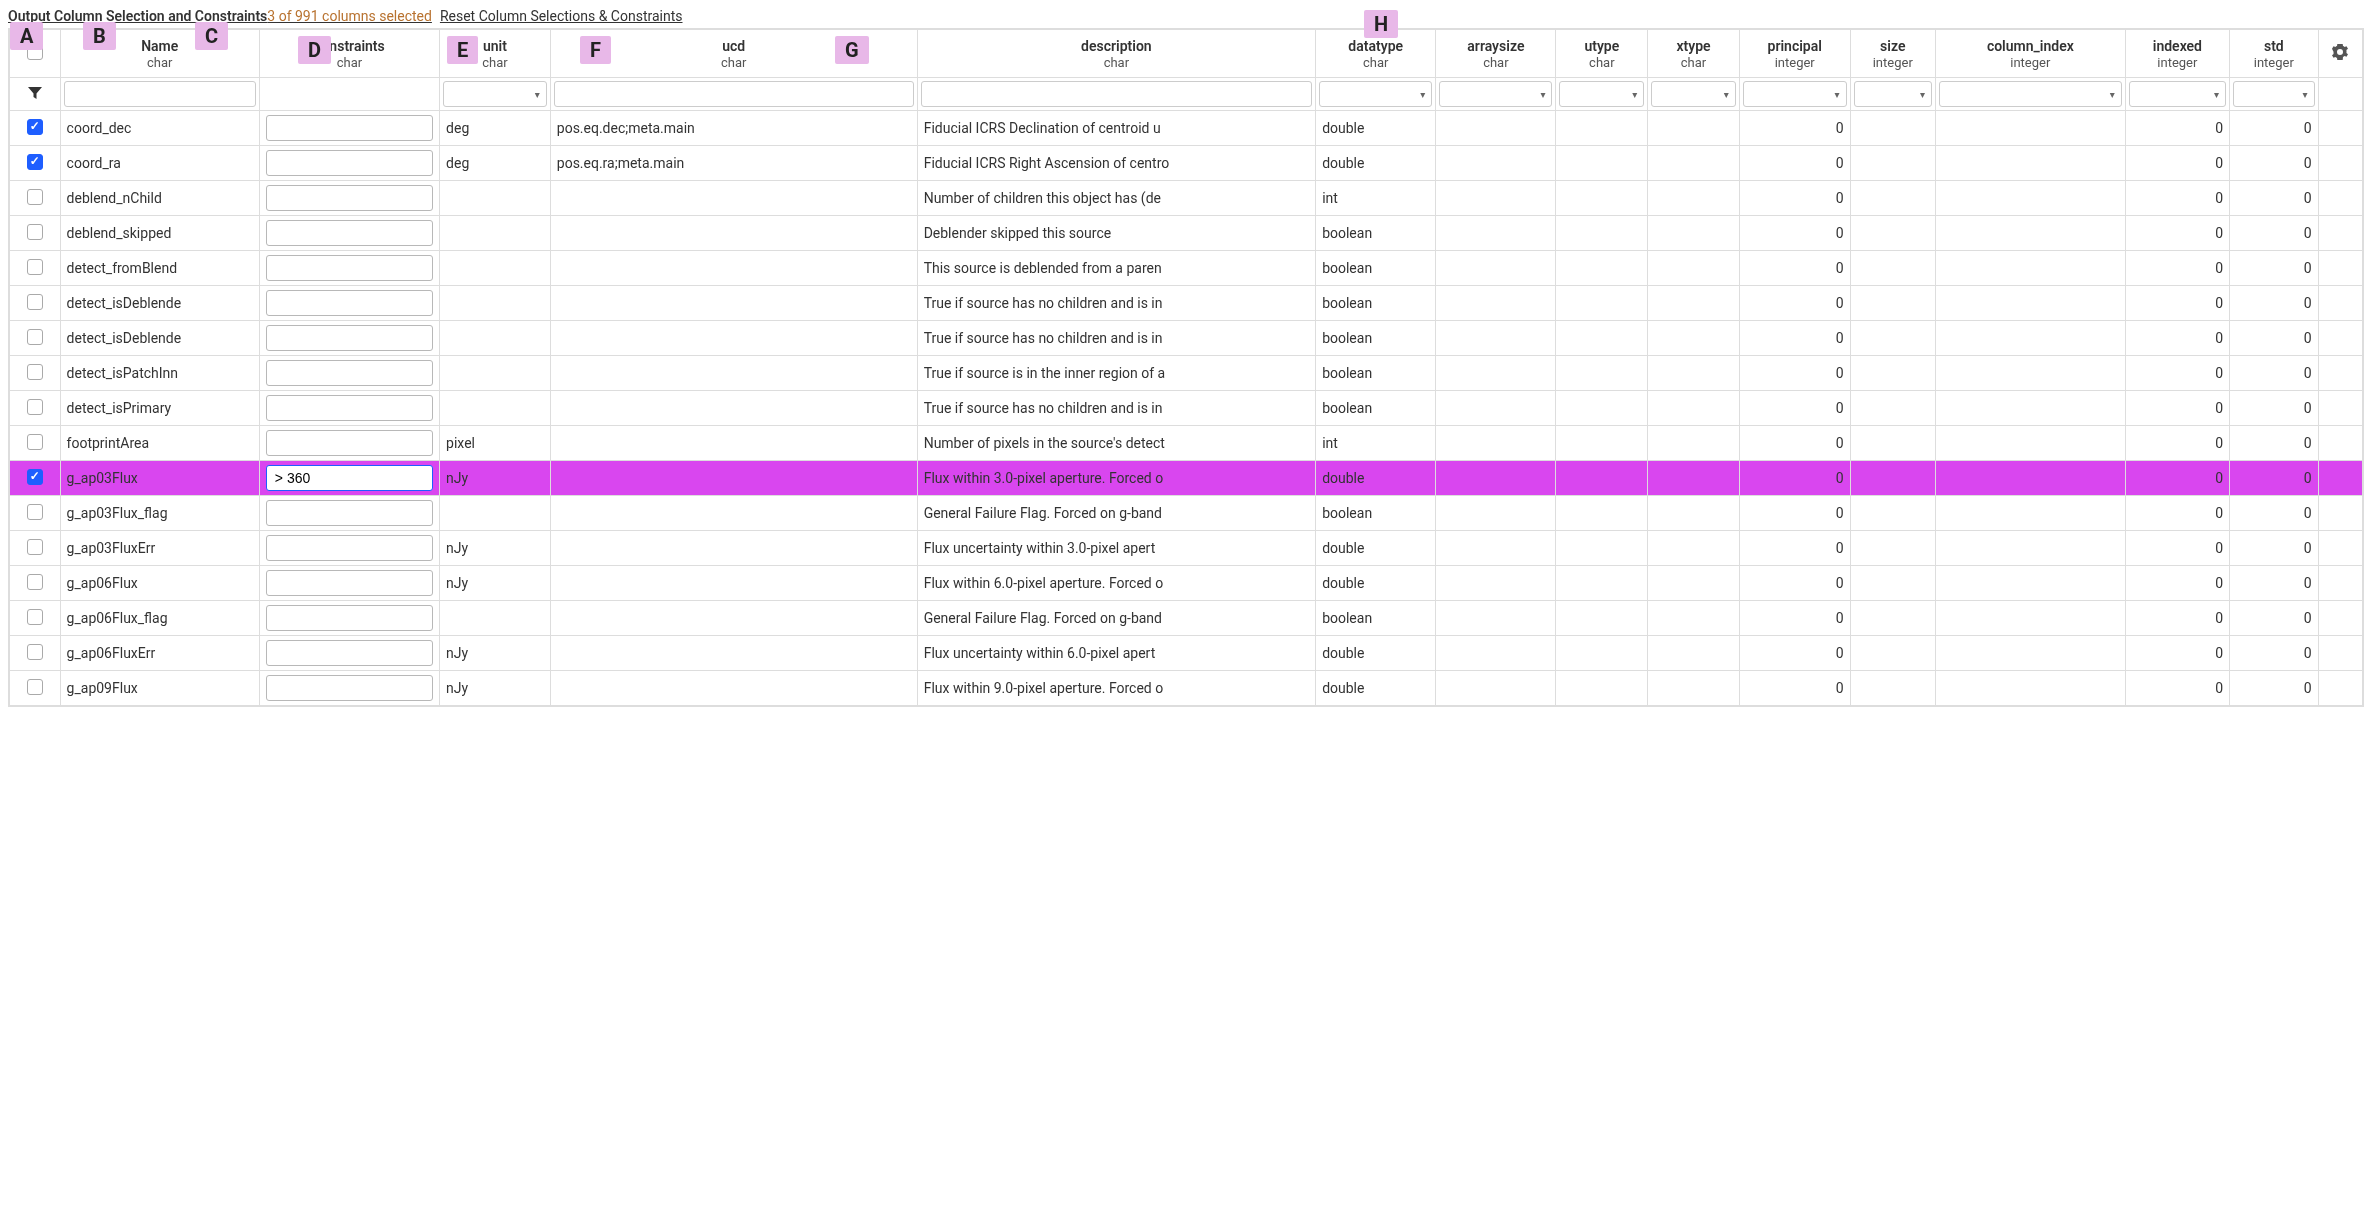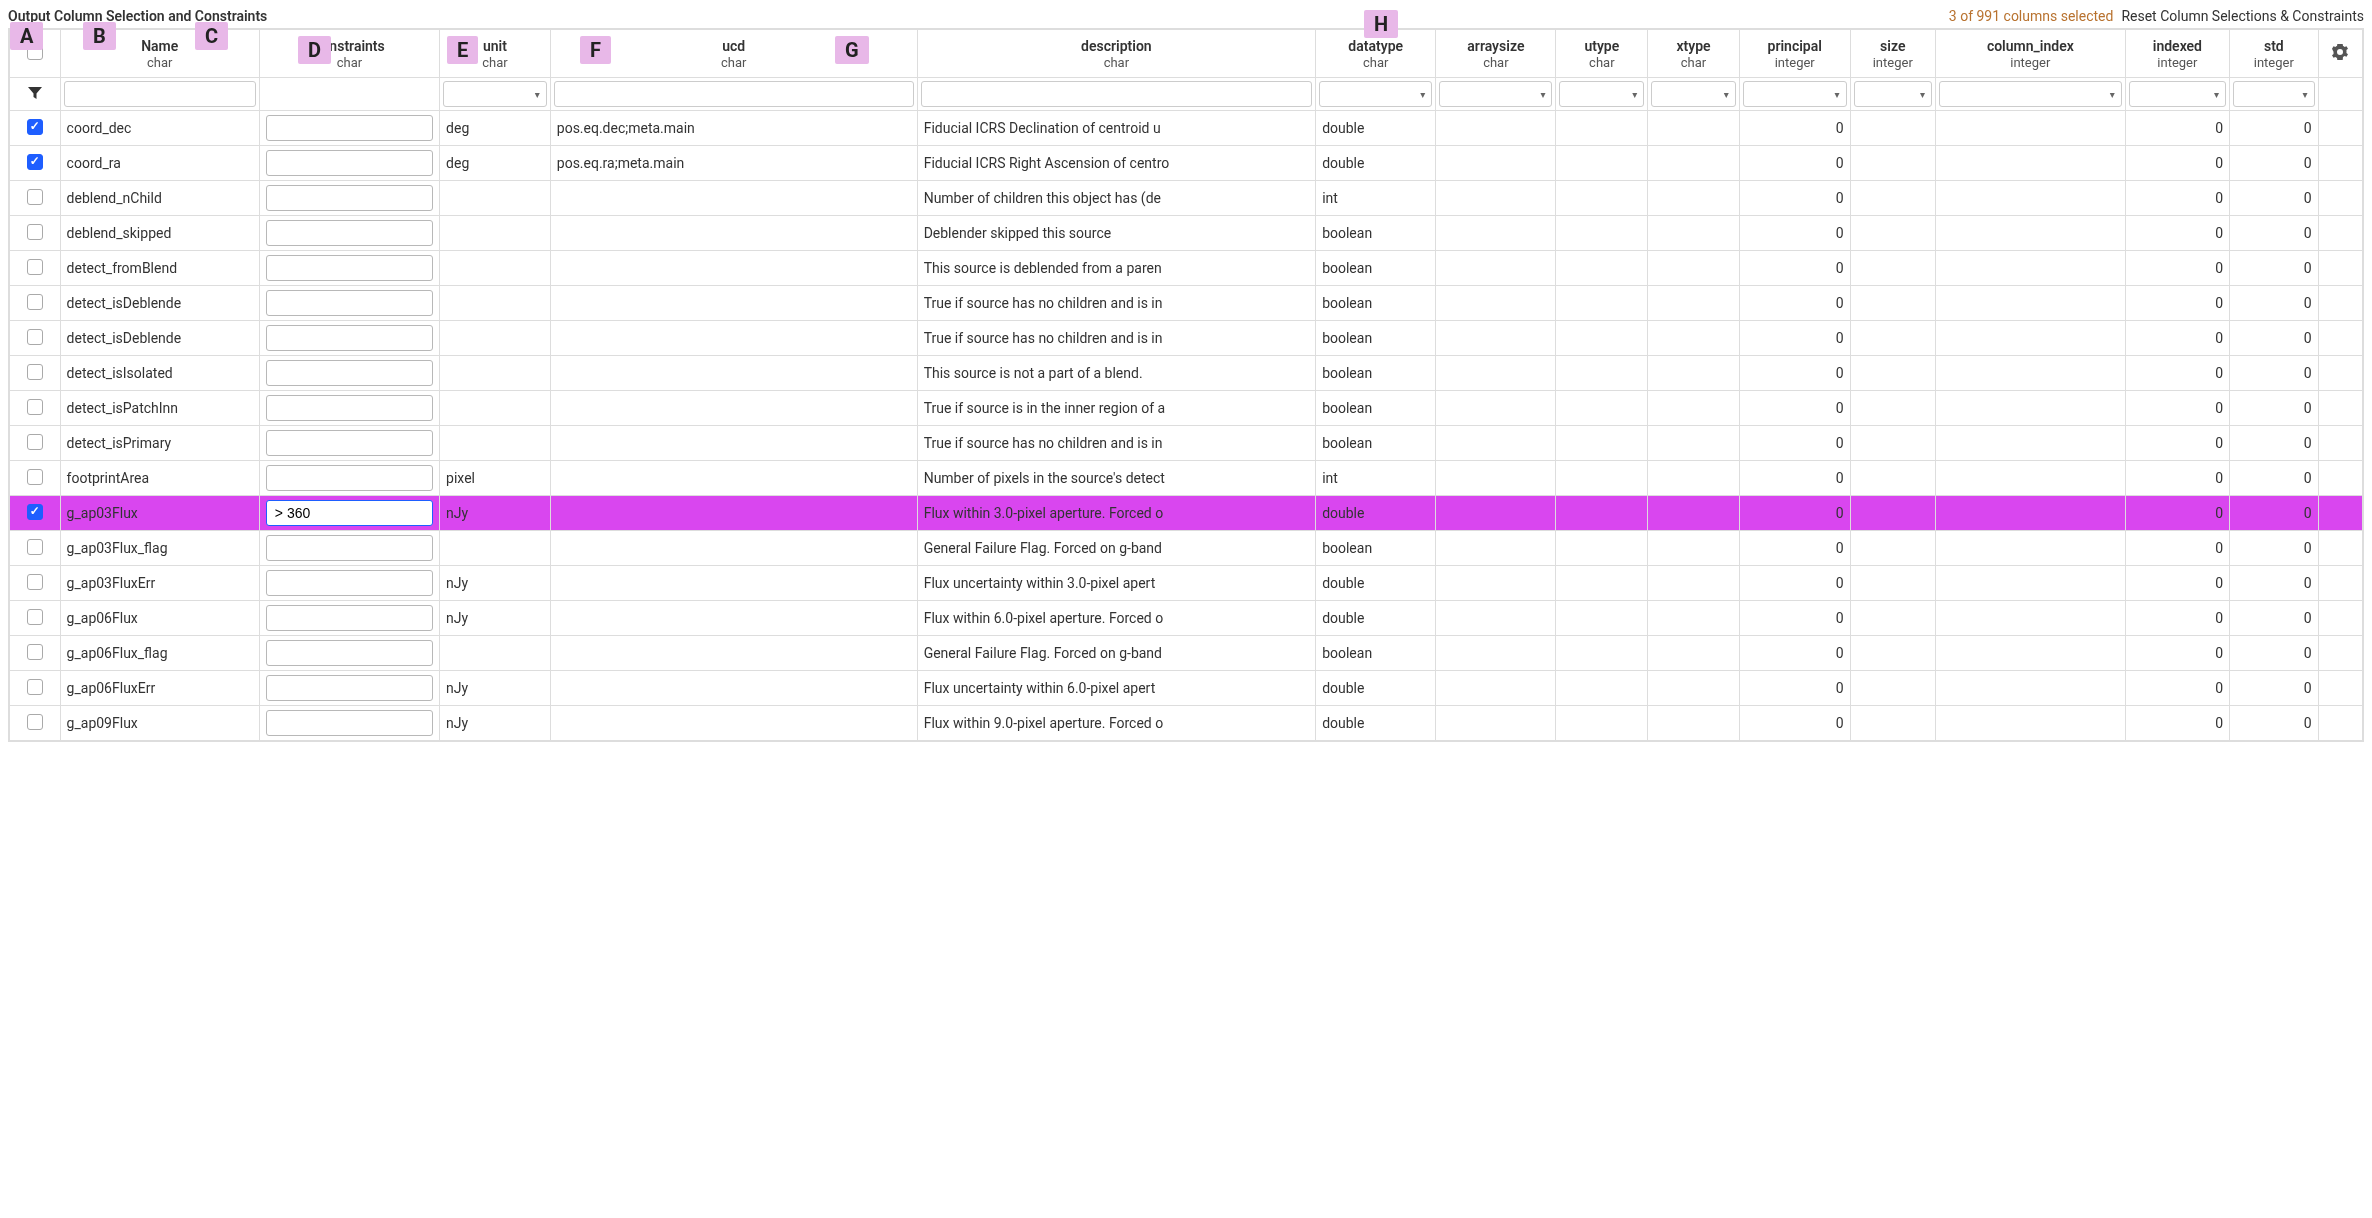--- a/index.html
+++ b/index.html
@@ -1,18 +1,18 @@
 <!DOCTYPE html>
 <html><head>
 <meta charset="utf-8">
 <style>
 * { box-sizing: border-box; margin: 0; padding: 0; }
 body { font-family: -apple-system, BlinkMacSystemFont, "Segoe UI", Roboto, sans-serif; font-size: 14px; color: #333; background: #fff; }
 .container { padding: 8px; }
-.header-bar { display: flex; justify-content: space-between; align-items: center; margin-bottom: 4px; }
+.header-bar { display: flex; align-items: center; margin-bottom: 4px; text-decoration: underline; }
 .header-title { font-weight: 600; font-size: 14px; color: #333; }
 .header-right { display: flex; gap: 8px; align-items: center; }
 .sel-count { color: #b8722f; font-size: 14px; }
 .reset-link { color: #333; font-size: 14px; cursor: pointer; }
 .table-wrap { position: relative; border: 1px solid #ddd; }
 table { border-collapse: collapse; width: 100%; table-layout: fixed; }
 th, td { border: 1px solid #ddd; padding: 4px 6px; text-align: left; vertical-align: middle; overflow: hidden; white-space: nowrap; text-overflow: ellipsis; }
 th { background: #fff; font-weight: 400; text-align: center; height: 48px; }
 th .col-name { font-weight: 600; display: block; }
 th .col-type { font-size: 13px; color: #555; }
@@ -275,38 +275,20 @@
             <td></td>
             <td class="num-cell">0</td>
             <td class="num-cell"></td>
             <td class="num-cell"></td>
             <td class="num-cell">0</td>
             <td class="num-cell">0</td>
             <td></td>
           </tr>
           <tr>
             <td class="checkbox-cell"><span class="cb"></span></td>
-            <td>detect_isIsolated</td>
-            <td><input class="constraint-input" value="" style=""></td>
-            <td></td>
-            <td></td>
-            <td>This source is not a part of a blend.</td>
-            <td>boolean</td>
-            <td></td>
-            <td></td>
-            <td></td>
-            <td class="num-cell">0</td>
-            <td class="num-cell"></td>
-            <td class="num-cell"></td>
-            <td class="num-cell">0</td>
-            <td class="num-cell">0</td>
-            <td></td>
-          </tr>
-          <tr>
-            <td class="checkbox-cell"><span class="cb"></span></td>
             <td>detect_isPatchInn</td>
             <td><input class="constraint-input" value="" style=""></td>
             <td></td>
             <td></td>
             <td>True if source is in the inner region of a</td>
             <td>boolean</td>
             <td></td>
             <td></td>
             <td></td>
             <td class="num-cell">0</td>

